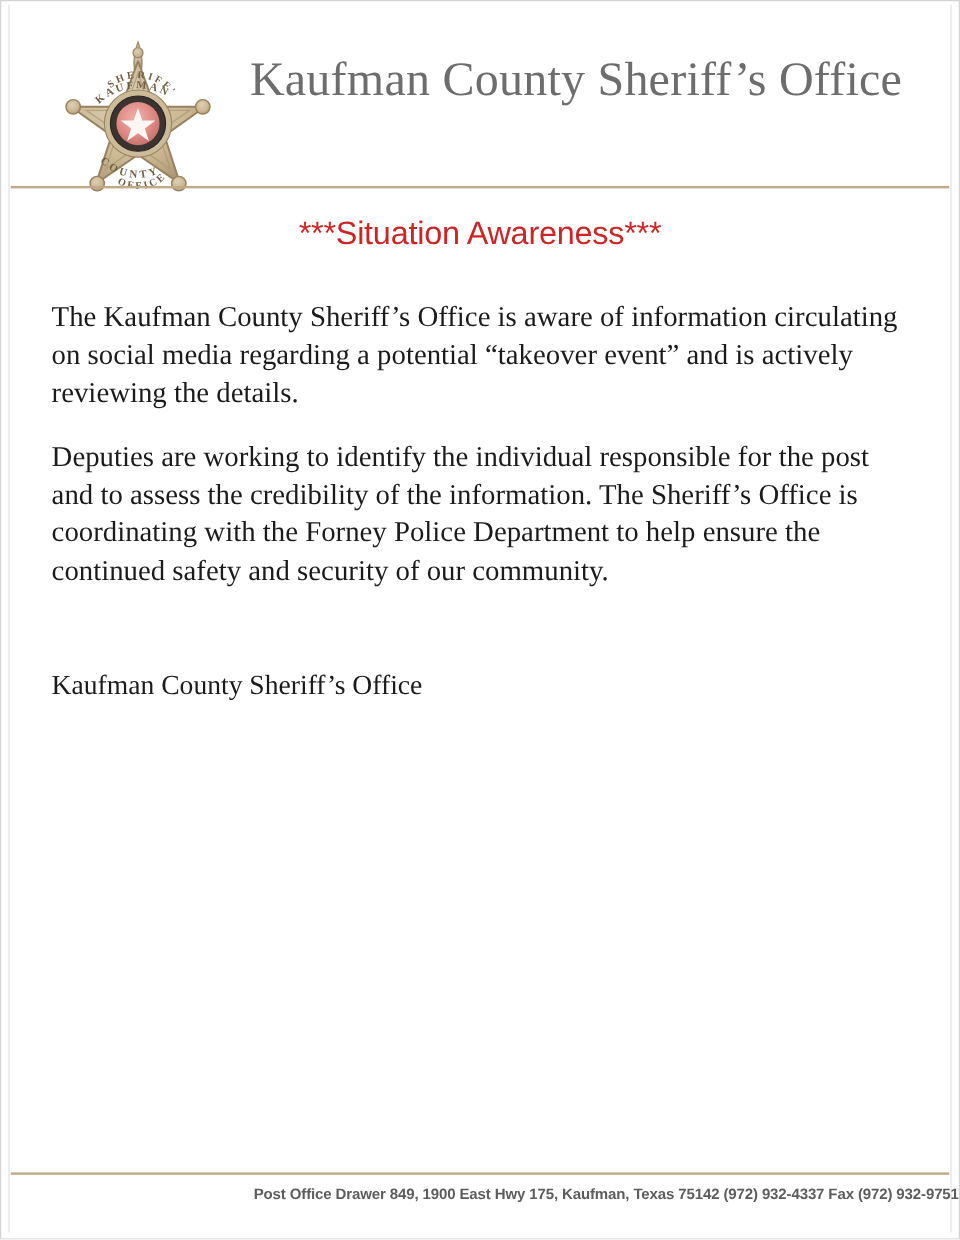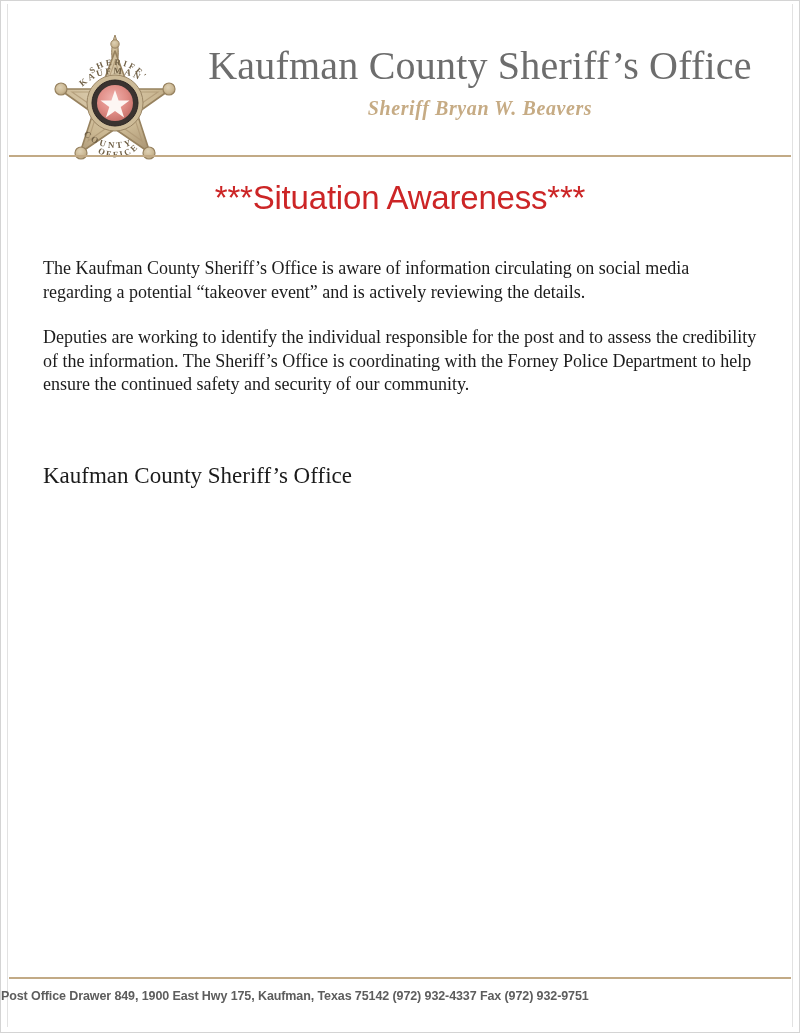--- a/index.html
+++ b/index.html
@@ -80,32 +80,32 @@
   
   .content {
     position: relative;
     padding: 0 42px;
   }
   .alert-heading {
     margin: 0;
     padding-top: 23px;
     text-align: center;
     font-family: "Liberation Sans", sans-serif;
-    font-size: 33px;
+    font-size: 27px;
     font-weight: normal;
     color: #cc2526;
     letter-spacing: -0.2px;
   }
   .body-block {
     padding-top: 40px;
   }
   .para {
     margin: 0 0 22px 0;
     font-family: "Liberation Serif", serif;
-    font-size: 18px;
+    font-size: 24px;
     line-height: 1.31;
     color: #1b1b1b;
     text-align: left;
   }
   .signature-block {
     padding-top: 42px;
   }
   .sig-line {
     margin: 0 0 25px 0;
     font-family: "Liberation Serif", serif;
@@ -121,21 +121,21 @@
     right: 8px;
     top: 976px;
     height: 2px;
     background: #c2aa86;
   }
   .footer {
     position: absolute;
     left: 0;
     right: 0;
     top: 985px;
-    text-align: left;
+    text-align: right;
   }
   .footer-text {
     font-family: "Liberation Sans", sans-serif;
     font-size: 12.5px;
     font-weight: bold;
     color: #5d5d5d;
     letter-spacing: -0.1px;
   }
 </style>
 </head>
@@ -204,21 +204,20 @@
 
         <path id="arcFoot" d="M46 116 A30 26 0 0 0 94 116" fill="none"></path>
         <text font-family="Liberation Serif, serif" font-size="8.5" font-weight="bold" fill="#6f5f45" letter-spacing="2.2">
           <textPath href="#arcFoot" startOffset="16%">OFFICE</textPath>
         </text>
       </svg>
     </div>
 
     <div class="letterhead-text">
       <div class="org-title">Kaufman County Sheriff’s Office</div>
-      <div class="sheriff-name">Sheriff Bryan W. Beavers</div>
     </div>
 
     <div class="header-rule"></div>
   </div>
 
   <div class="content">
 
     <h1 class="alert-heading">***Situation Awareness***</h1>
 
     <div class="body-block">

